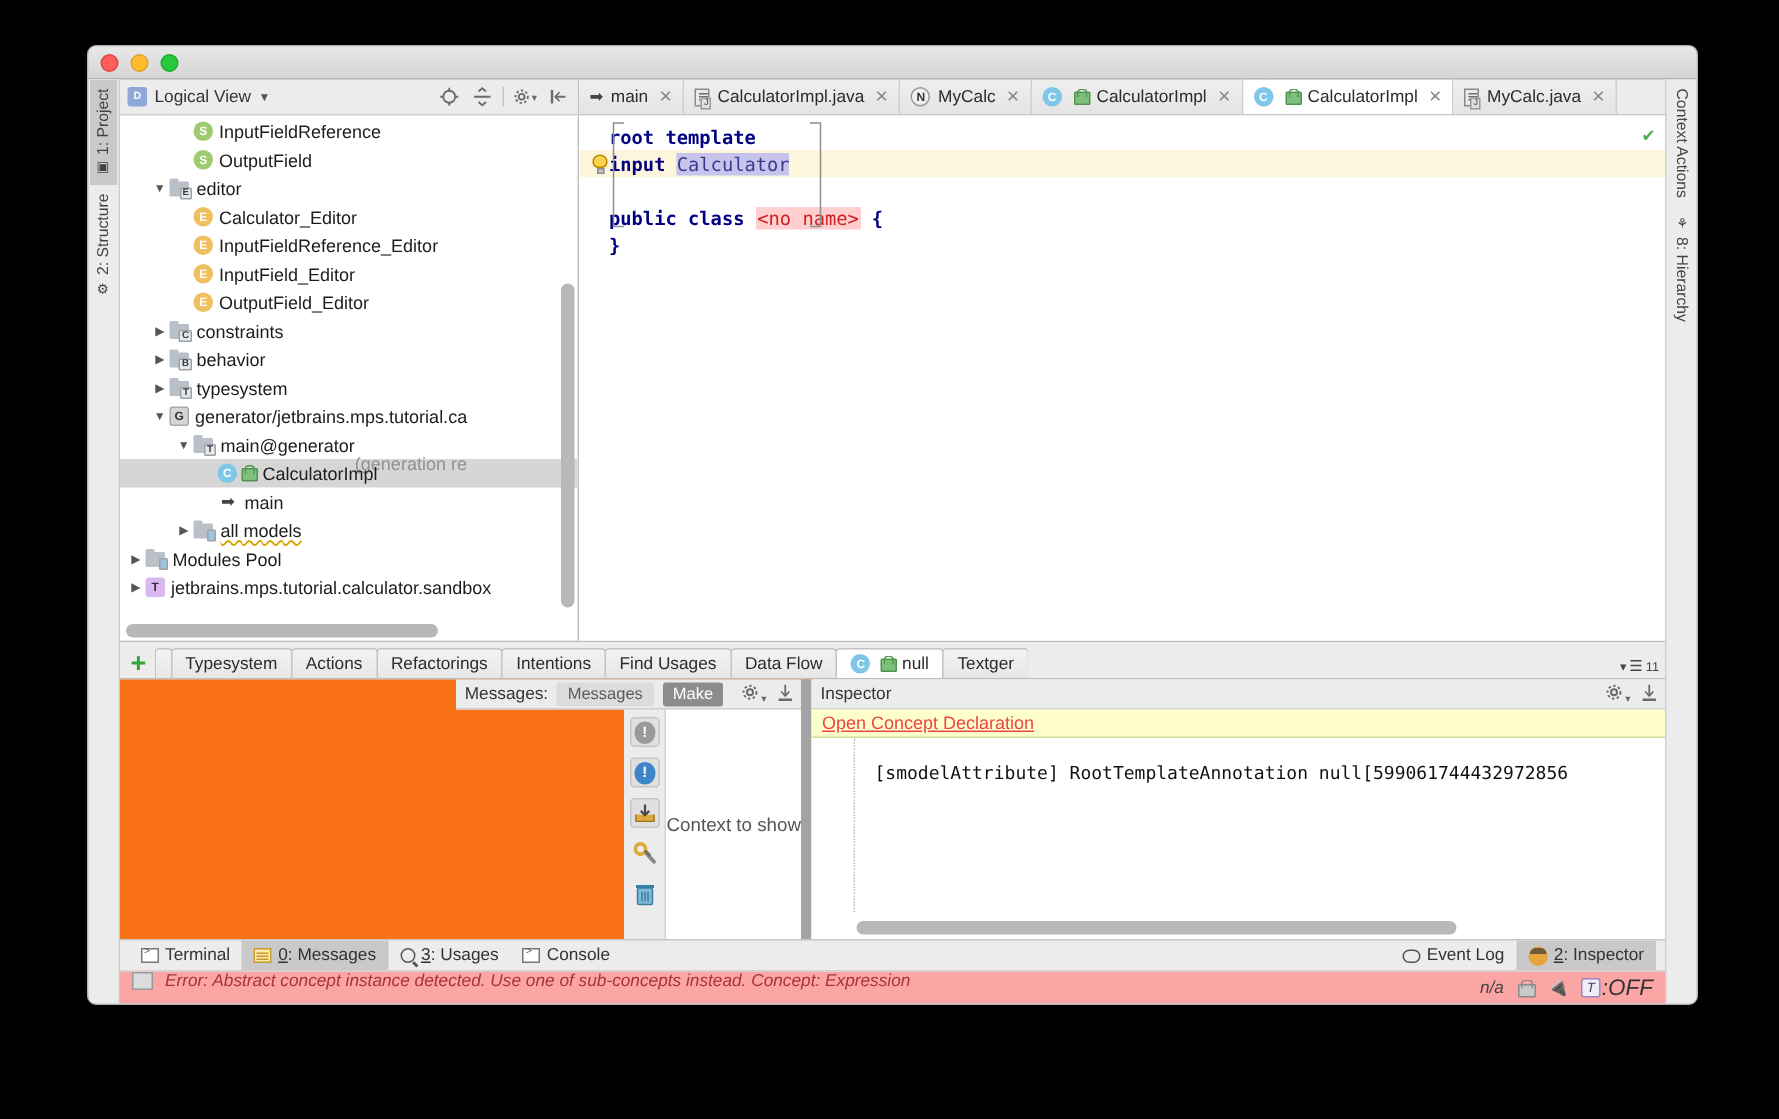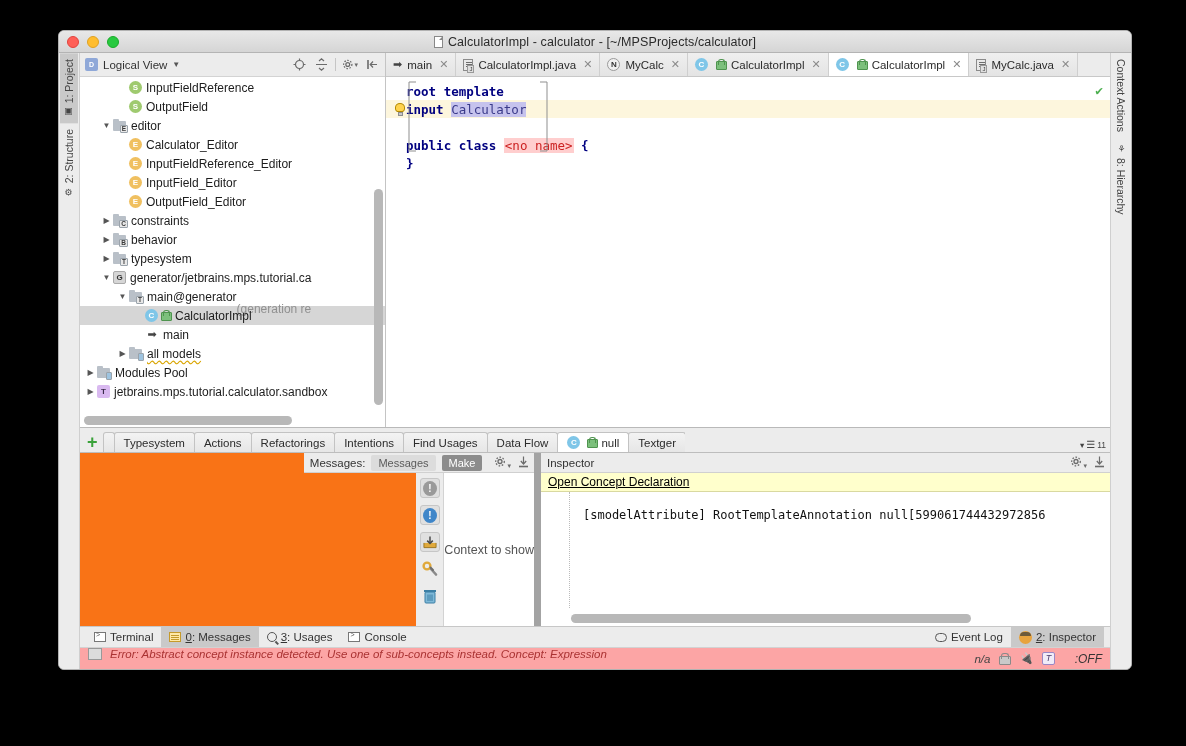--- a/index.html
+++ b/index.html
@@ -317,21 +317,21 @@
     flex:1 1 auto; background:#fff; display:flex; align-items:center; justify-content:center;
     font-size:12.5px; color:#555; min-width:0;
   }
 
   #inspectorpanel { flex:1 1 auto; display:flex; flex-direction:column; min-width:0; background:#ececec;}
   #inspbanner {
     flex:0 0 19px; background:#ffffcc; border-bottom:1px solid #d9d9a0;
     display:flex; align-items:center; font-size:12px; color:#111;
     padding-left:3px; white-space:nowrap; overflow:hidden;
   }
-  #inspbanner a { color:#000000; text-decoration:underline; margin-left:4px;}
+  #inspbanner a { color:#ef4444; text-decoration:underline; margin-left:4px;}
   #inspbody {
     flex:1 1 auto; background:#fff; position:relative; overflow:hidden;
     font-family:"DejaVu Sans Mono", monospace; font-size:12px; color:#111;
     padding:16px 0 0 42px; white-space:nowrap;
   }
   #inspbody:before{
     content:""; position:absolute; left:28px; top:0; bottom:18px;
     border-left:1px dotted #bbb;
   }
   #insp-hscroll {
@@ -413,35 +413,34 @@
   .statlock:after{
     content:""; position:absolute; left:2px; top:0; width:6px; height:5px;
     border:1.5px solid #8a8a8a; border-bottom:none; border-radius:3px 3px 0 0;
   }
   .plugicon { font-size:11px; color:#555; }
   .toffbadge { display:flex; align-items:center; gap:1px; }
   .tbox {
     border:1px solid #9b86c4; background:#f0ecf8; color:#4a3a6a;
     font-size:9px; padding:0 2.5px; border-radius:2px; line-height:11px;
   }
-  .toffbadge span.lbl { font-size:12px; color:#333;margin-left:19px; }
+  .toffbadge span.lbl { font-size:15px; color:#333; }
 </style>
 </head>
 <body>
 
 <div id="desktop">
 <div id="window">
 
   <div id="titlebar">
     <div class="traffic">
       <div class="dot red"></div>
       <div class="dot yellow"></div>
       <div class="dot green"></div>
     </div>
-    <div id="window-title"><span class="title-doc-icon"></span><span>CalculatorImpl - calculator - [~/MPSProjects/calculator]</span></div>
   </div>
 
   <div id="bodyrow">
 
     <div class="vstrip" id="leftstrip">
       <div class="vtab active">
         <span class="vicon">▣</span>
         <span>1: Project</span>
       </div>
       <div class="vtab">

